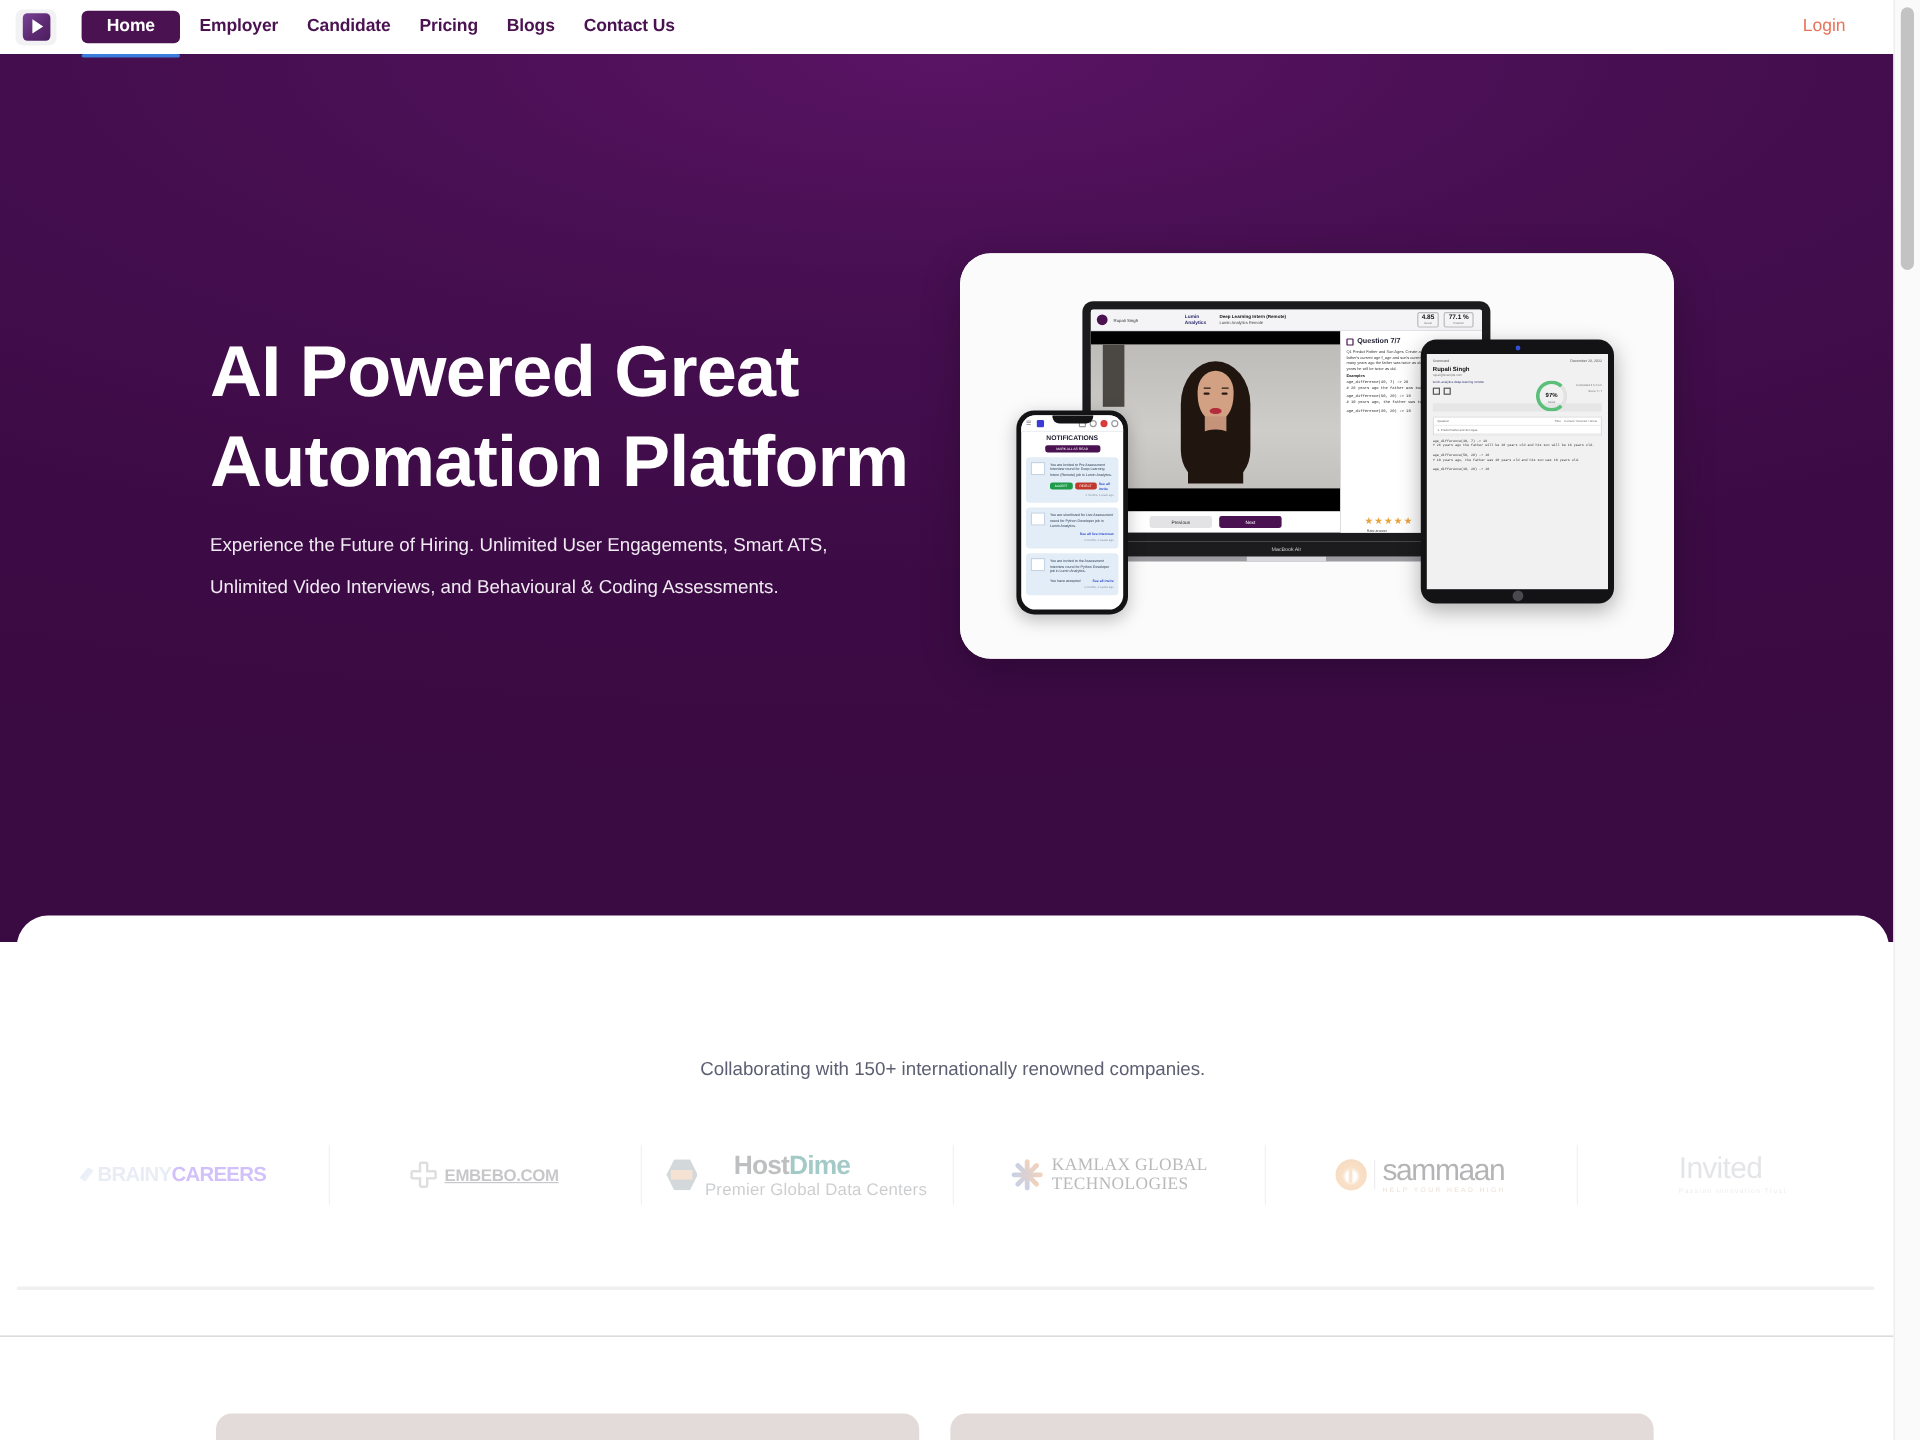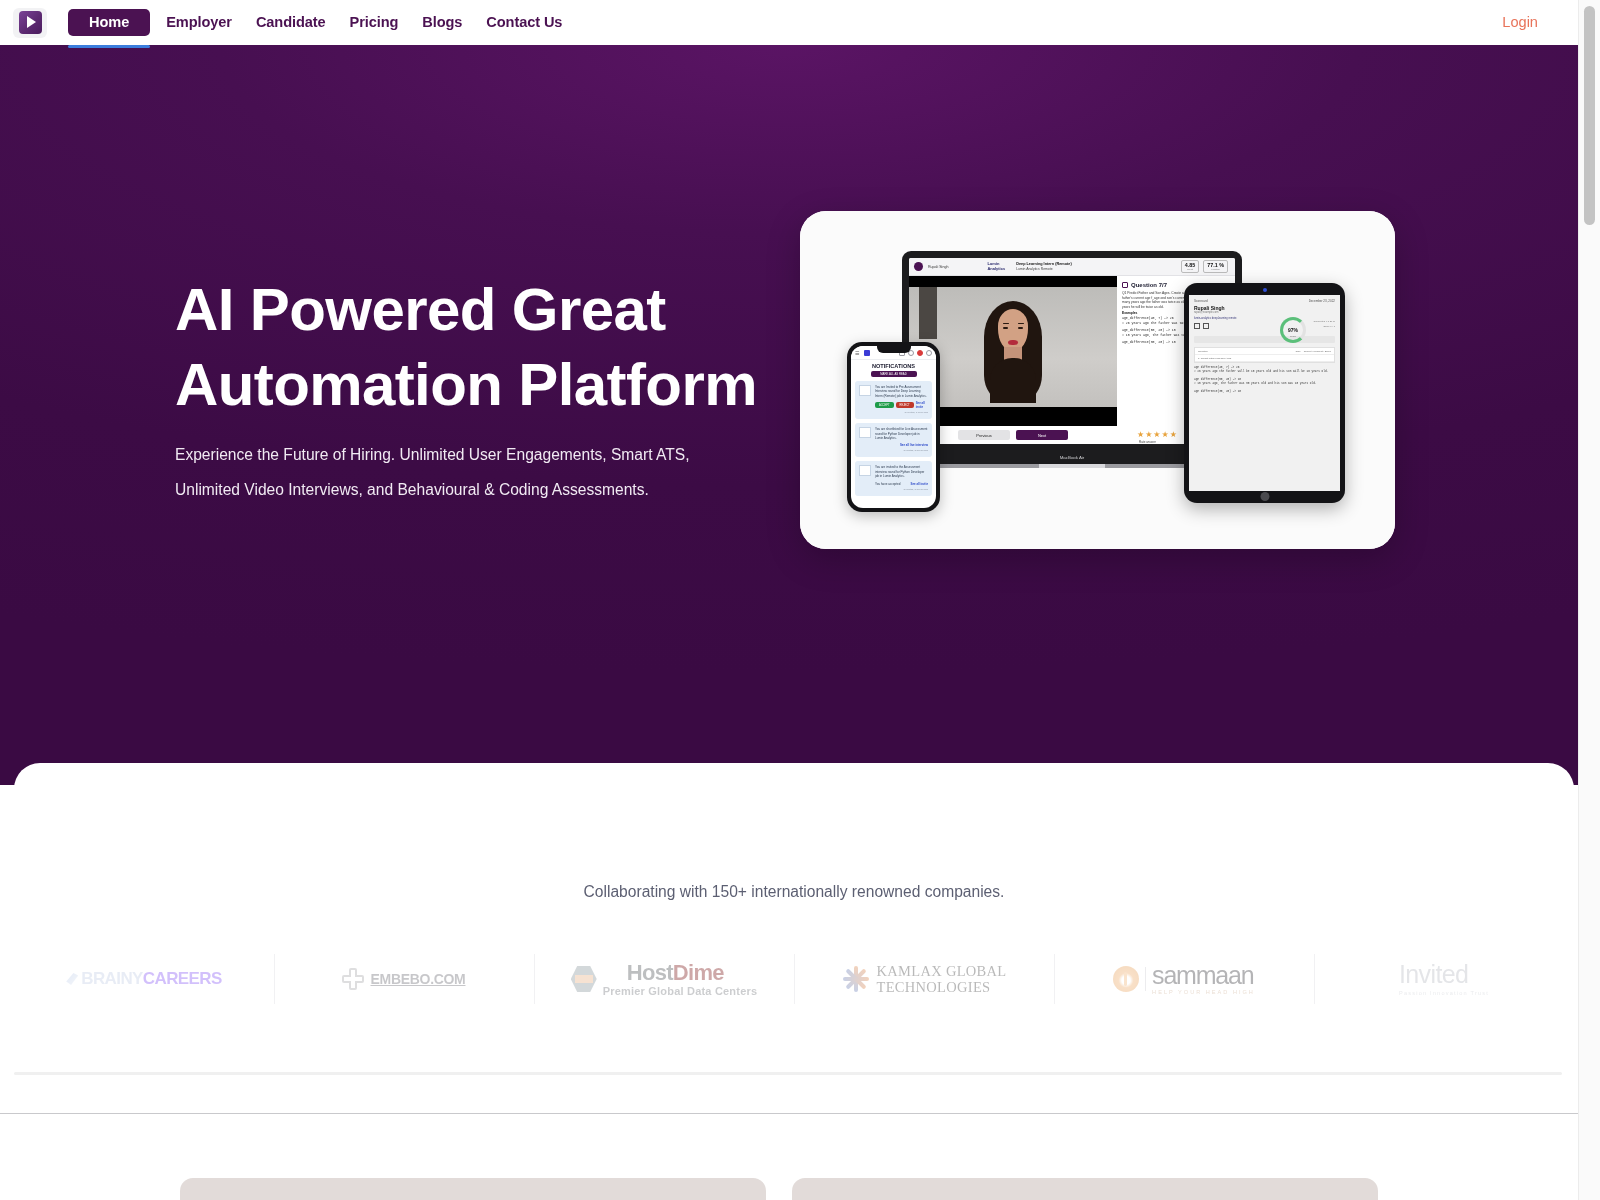--- a/index.html
+++ b/index.html
@@ -502,22 +502,22 @@
     clip-path: polygon(25% 0,75% 0,100% 50%,75% 100%,25% 100%,0 50%);
     position:relative;
   }
   .lg-hostdime .hex::after{
     content:""; position:absolute; left:4px; top:9px; width:18px; height:8px;
     background:#e8b58a;
   }
   .lg-hostdime .wrap { line-height:1; }
   .lg-hostdime .t1 { font-size:22px; font-weight:bold; letter-spacing:-0.7px; }
   .lg-hostdime .t1 .h { color:#55585c;margin-left:24px; }
-  .lg-hostdime .t1 .d { color:#7f1d1d;text-align:center; }
-  .lg-hostdime .t2 { font-size:11px; color:#7b7e83; margin-top:2px; letter-spacing:.2px;font-weight:bold;}
+  .lg-hostdime .t1 .d { color:#0f766e;text-align:center; }
+  .lg-hostdime .t2 { font-size:14px; color:#7b7e83; margin-top:2px; letter-spacing:.2px;}
 
   .lg-kamlax { display:flex; align-items:center; gap:7px; }
   .lg-kamlax .star { position:relative; width:28px; height:28px; }
   .lg-kamlax .star i {
     position:absolute; left:12px; top:1px; width:4px; height:26px;
     background:linear-gradient(180deg,#e08a4f,#6f86c0); border-radius:2px;
   }
   .lg-kamlax .star i:nth-child(2){ transform:rotate(45deg); }
   .lg-kamlax .star i:nth-child(3){ transform:rotate(90deg); }
   .lg-kamlax .star i:nth-child(4){ transform:rotate(135deg); }

